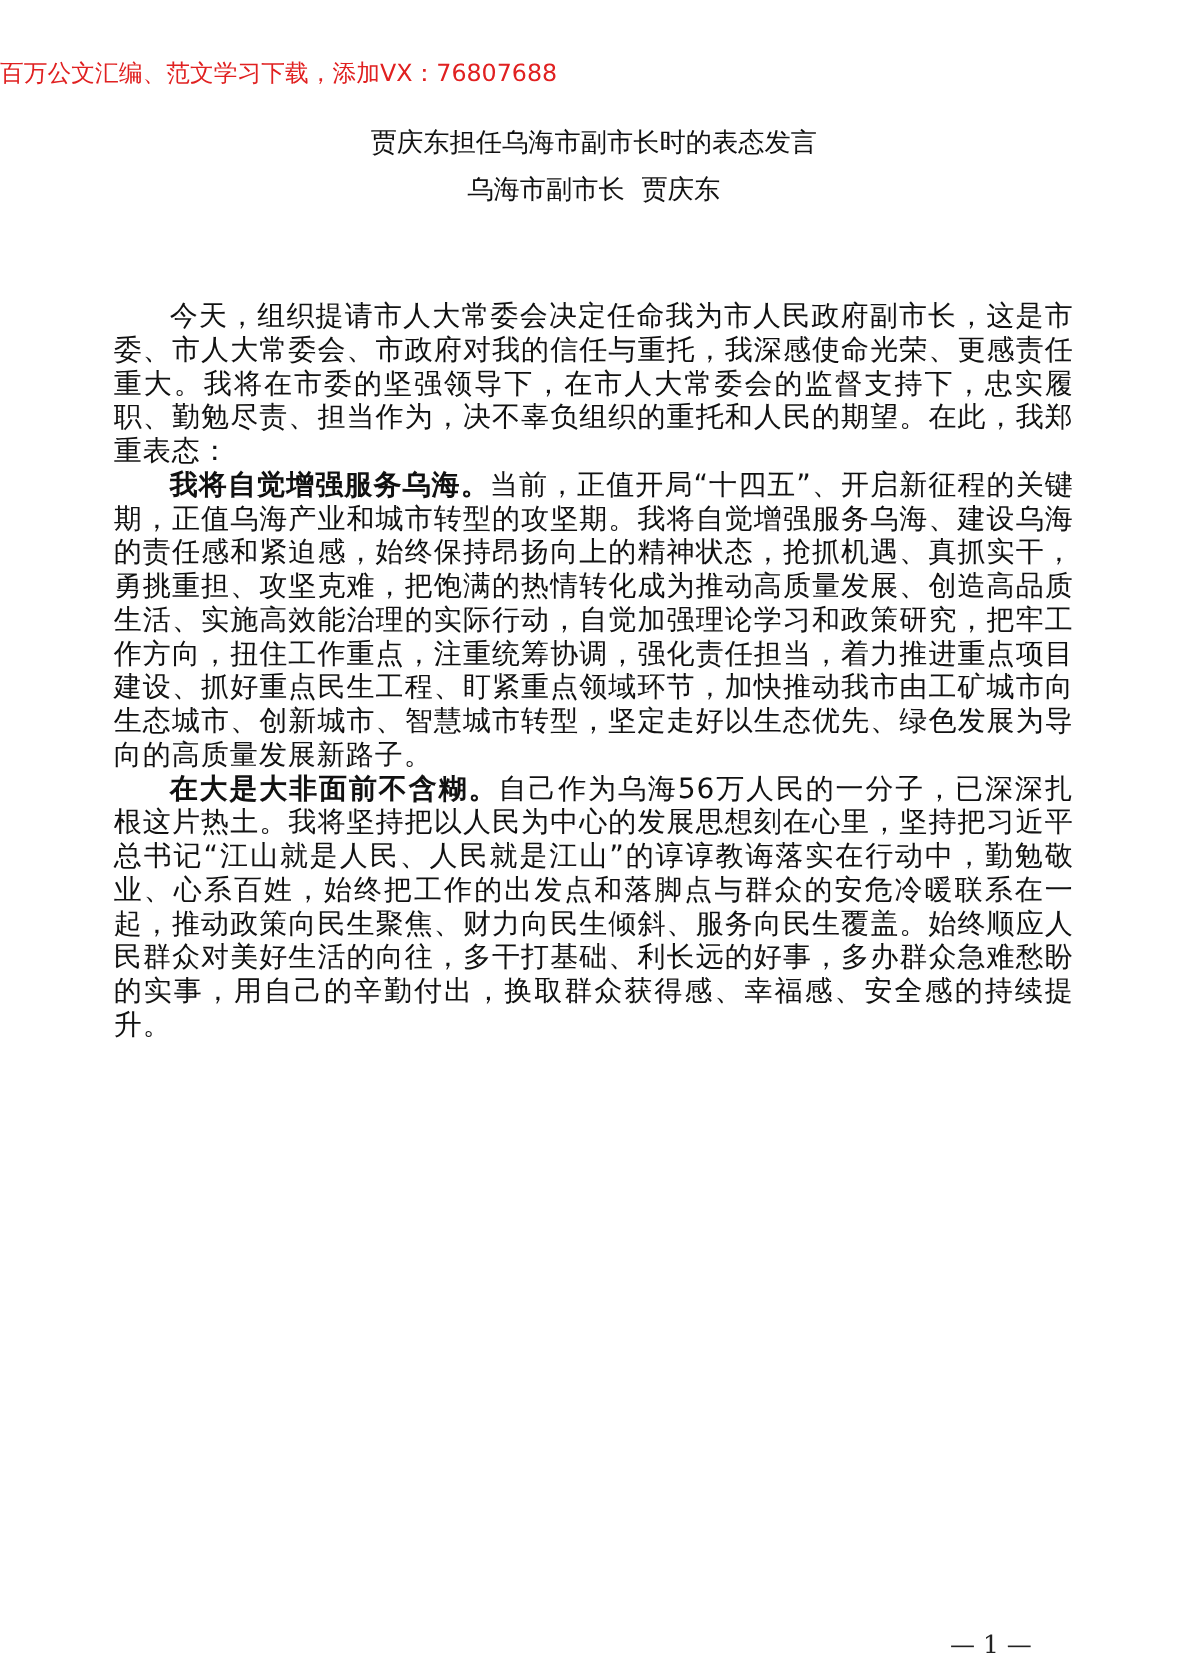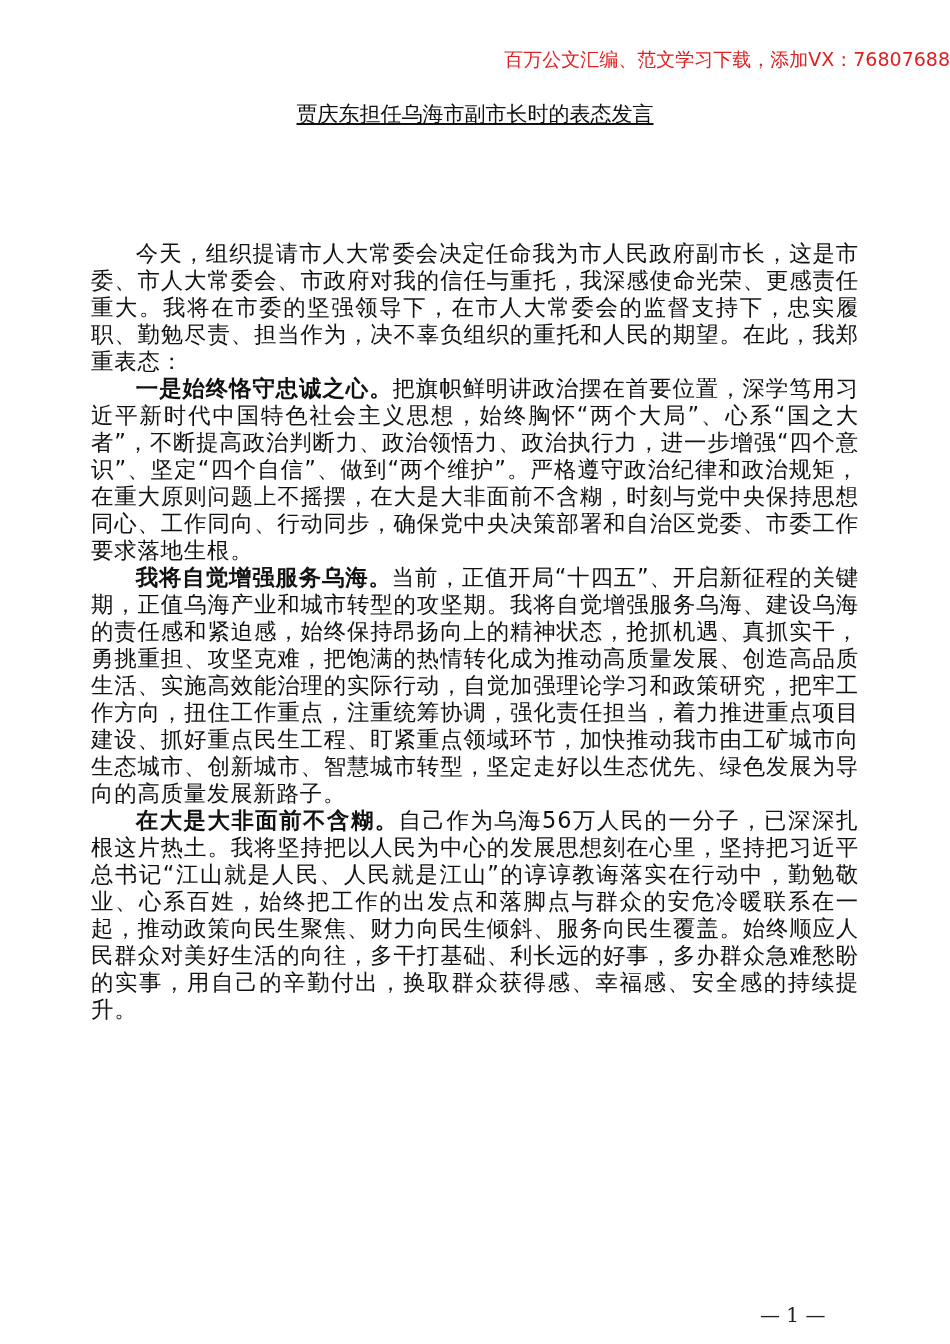--- a/index.html
+++ b/index.html
@@ -13,35 +13,34 @@
       position: relative;
       overflow: hidden;
       font-family: "DejaVu Sans", "Liberation Sans", sans-serif;
       color: #111111;
     }
     .watermark {
       position: absolute;
       top: 44px;
       left: 0;
       width: 950px;
-      text-align: right;
+      text-align: left;
       color: #e02020;
       font-size: 19px;
       line-height: 30px;
       letter-spacing: 0px;
     }
     .title-block {
       position: absolute;
       top: 96px;
       left: 0;
       width: 950px;
       text-align: center;
       font-size: 21px;
       line-height: 36.5px;
-      text-decoration: underline;
     }
     .title-block div { white-space: nowrap; }
     .body-text {
       position: absolute;
       top: 240px;
       left: 91px;
       width: 768px;
       font-size: 22.4px;
       line-height: 27px;
       text-align: justify;
@@ -66,28 +65,26 @@
       white-space: nowrap;
     }
   </style>
 </head>
 <body>
 
 <div class="watermark">百万公文汇编、范文学习下载，添加VX：76807688</div>
 
 <div class="title-block">
   <div>贾庆东担任乌海市副市长时的表态发言</div>
+  <div style="white-space: pre;">乌海市副市长  贾庆东</div>
 </div>
 
 <div class="body-text">
   <p>
     <span>今天，组织提请市人大常委会决定任命我为市人民政府副市长，这是市委、市人大常委会、市政府对我的信任与重托，我深感使命光荣、更感责任重大。我将在市委的坚强领导下，在市人大常委会的监督支持下，忠实履职、勤勉尽责、担当作为，决不辜负组织的重托和人民的期望。在此，我郑重表态：</span>
-  </p>
-  <p>
-    <strong>一是始终恪守忠诚之心。</strong><span>把旗帜鲜明讲政治摆在首要位置，深学笃用习近平新时代中国特色社会主义思想，始终胸怀“两个大局”、心系“国之大者”，不断提高政治判断力、政治领悟力、政治执行力，进一步增强“四个意识”、坚定“四个自信”、做到“两个维护”。严格遵守政治纪律和政治规矩，在重大原则问题上不摇摆，在大是大非面前不含糊，时刻与党中央保持思想同心、工作同向、行动同步，确保党中央决策部署和自治区党委、市委工作要求落地生根。</span>
   </p>
   <p>
     <strong>我将自觉增强服务乌海。</strong><span>当前，正值开局“十四五”、开启新征程的关键期，正值乌海产业和城市转型的攻坚期。我将自觉增强服务乌海、建设乌海的责任感和紧迫感，始终保持昂扬向上的精神状态，抢抓机遇、真抓实干，勇挑重担、攻坚克难，把饱满的热情转化成为推动高质量发展、创造高品质生活、实施高效能治理的实际行动，自觉加强理论学习和政策研究，把牢工作方向，扭住工作重点，注重统筹协调，强化责任担当，着力推进重点项目建设、抓好重点民生工程、盯紧重点领域环节，加快推动我市由工矿城市向生态城市、创新城市、智慧城市转型，坚定走好以生态优先、绿色发展为导向的高质量发展新路子。</span>
   </p>
   <p>
     <strong>在大是大非面前不含糊。</strong><span>自己作为乌海56万人民的一分子，已深深扎根这片热土。我将坚持把以人民为中心的发展思想刻在心里，坚持把习近平总书记“江山就是人民、人民就是江山”的谆谆教诲落实在行动中，勤勉敬业、心系百姓，始终把工作的出发点和落脚点与群众的安危冷暖联系在一起，推动政策向民生聚焦、财力向民生倾斜、服务向民生覆盖。始终顺应人民群众对美好生活的向往，多干打基础、利长远的好事，多办群众急难愁盼的实事，用自己的辛勤付出，换取群众获得感、幸福感、安全感的持续提升。</span>
   </p>
 </div>
 
 <div class="page-number">— 1 —</div>

